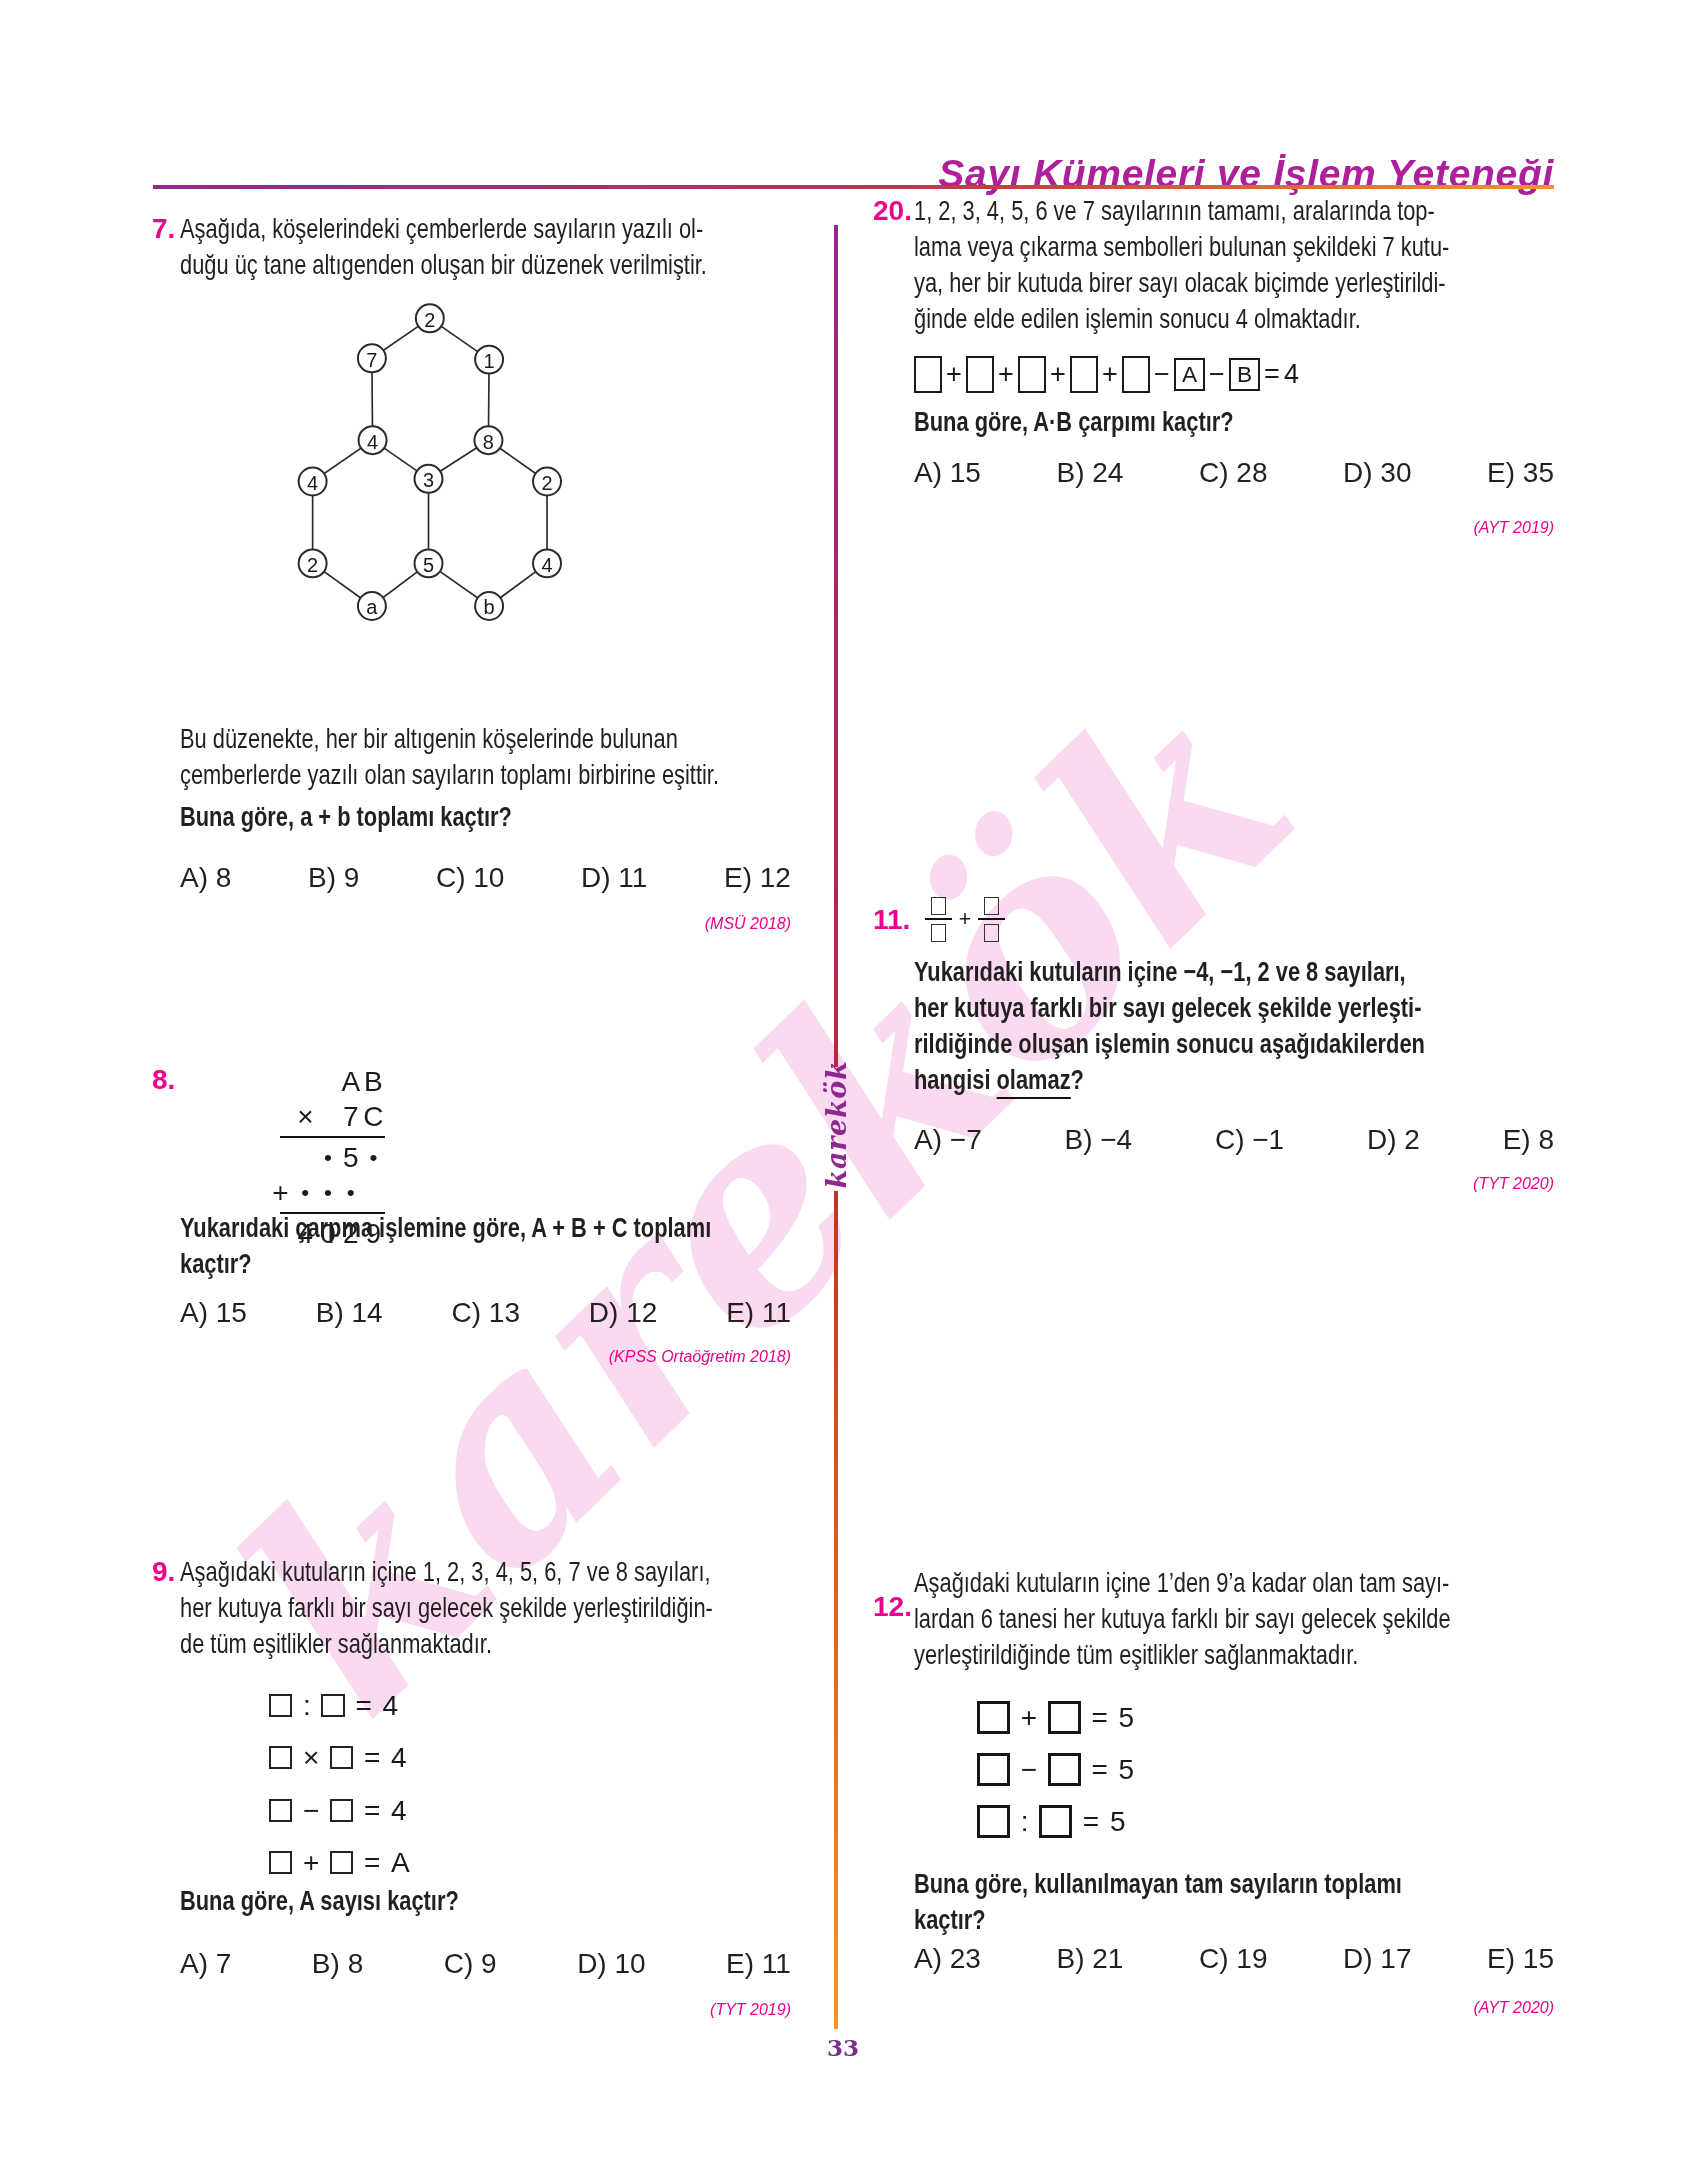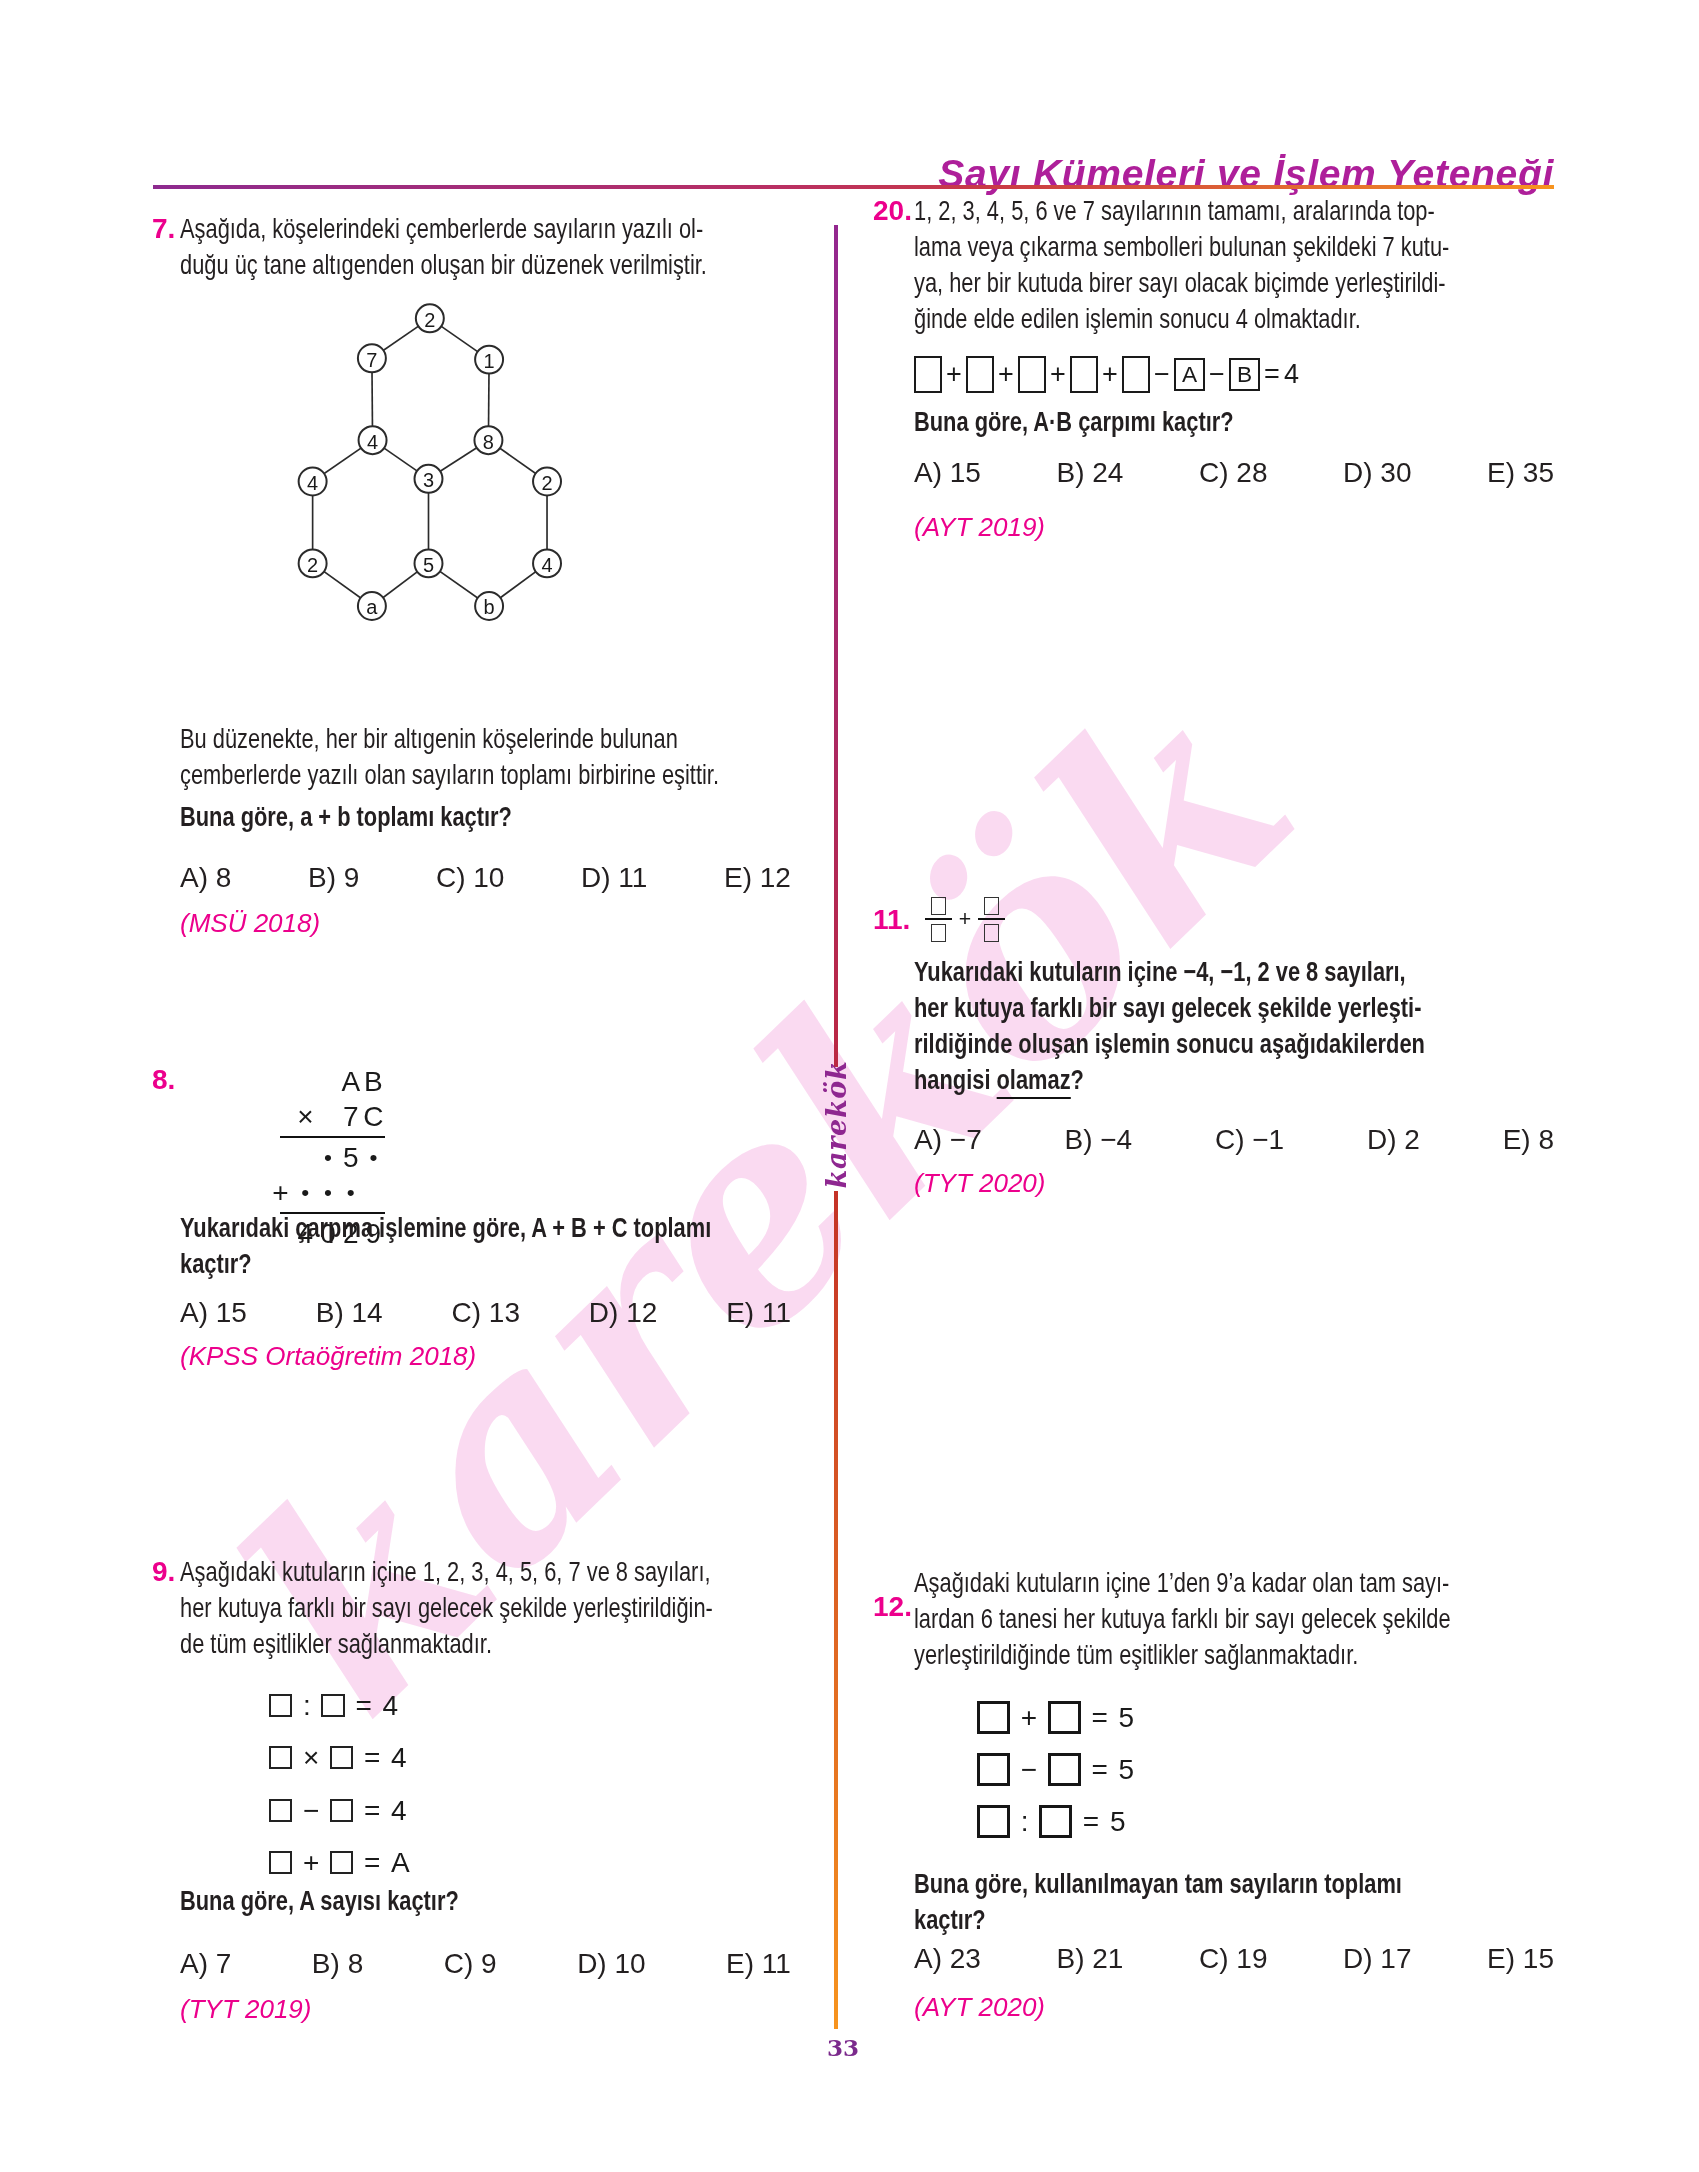--- a/index.html
+++ b/index.html
@@ -22,21 +22,21 @@
   .vbrand{left:736px;top:1108px;width:200px;height:33px;line-height:33px;text-align:center;
           transform:rotate(-90deg);font-family:"DejaVu Serif",serif;font-style:italic;font-weight:700;
           font-size:27px;color:#8e2790;letter-spacing:0.7px;}
   
   .qnum{font-size:28px;line-height:36px;font-weight:700;color:#ec008c;}
   .para{font-size:28px;line-height:36px;white-space:pre-line;transform:scaleX(0.78);transform-origin:0 0;}
   .para.lc{width:784px;} .para.rc{width:820px;}
   .bold{font-weight:700;}
   .opts{display:flex;justify-content:space-between;font-size:28px;line-height:33px;}
   .opts.lc{width:611px;} .opts.rc{width:640px;}
-  .src{font-size:26px;line-height:31px;font-style:italic;color:#ec008c;}
+  .src{font-size:16px;line-height:31px;font-style:italic;color:#ec008c;text-align:right;}
   .src.lc{width:611px;} .src.rc{width:640px;}
   .ul{border-bottom:2.7px solid #111;padding-bottom:2px;}
   
   .eqrow{display:flex;align-items:center;gap:10.7px;font-size:28px;line-height:31px;color:#1a1a1a;}
   .bx-s{width:19.3px;height:19.3px;border:2px solid #222;display:inline-block;}
   .bx-b{width:27px;height:27px;border:3.3px solid #161616;display:inline-block;}
   
   .q10fig{display:flex;align-items:center;gap:2px;font-size:27px;color:#1a1a1a;}
   .b10{width:24px;height:33px;border:2px solid #1a1a1a;display:inline-block;}
   .b10l{width:27px;height:29px;border:2px solid #1a1a1a;display:inline-flex;align-items:center;

